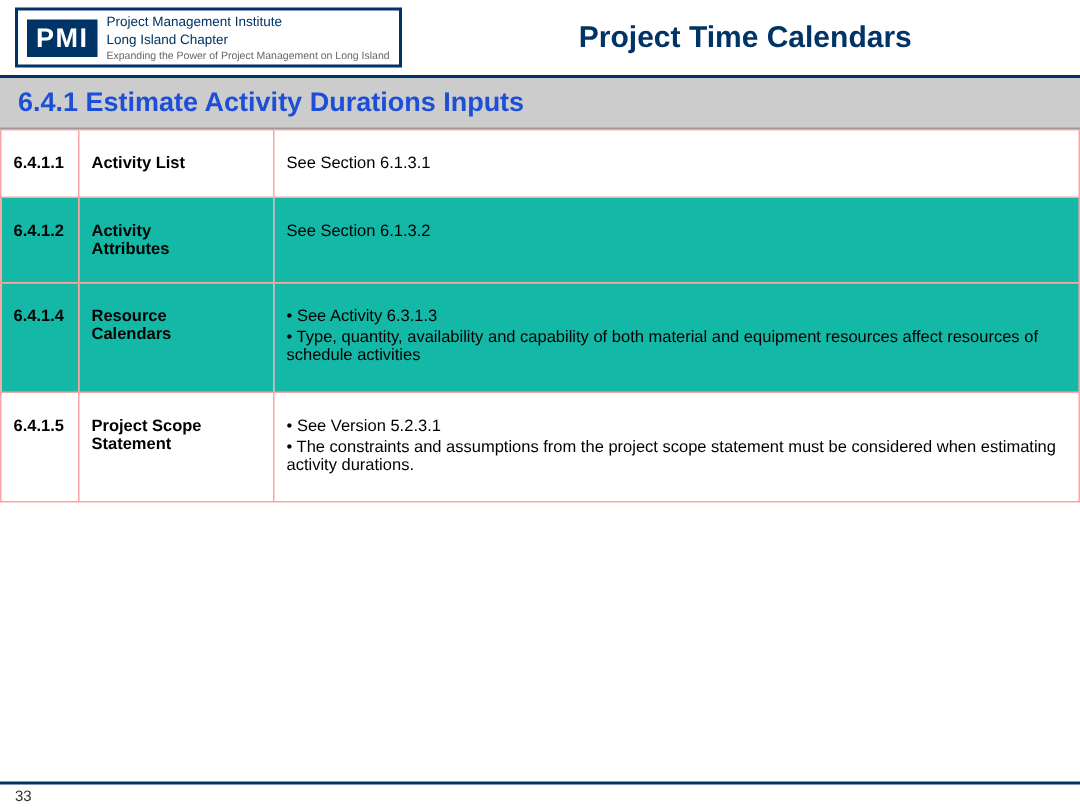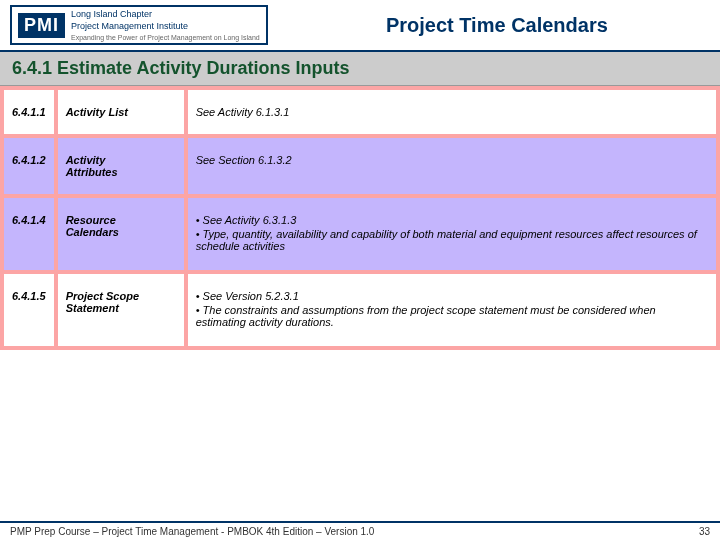--- a/index.html
+++ b/index.html
@@ -55,34 +55,33 @@
       font-weight: bold;
       color: #003366;
     }
 
     
     .page-title-bar {
       background: #cccccc;
       padding: 6px 12px;
       font-size: 18px;
       font-weight: bold;
-      color: #14532d;
+      color: #1d4ed8;
       border-bottom: 1px solid #999;
     }
 
     
     .main-table {
       width: 100%;
       border-collapse: collapse;
     }
     .main-table td {
-      border: 4px solid #fca5a5;
+      border: 1px solid #fca5a5;
       padding: 16px 8px;
       vertical-align: top;
-      font-style: italic;
     }
     .col-number {
       width: 52px;
       font-weight: bold;
       font-size: 11px;
       white-space: nowrap;
       color: #000;
     }
     .col-name {
       width: 130px;
@@ -101,21 +100,21 @@
     }
     .col-content ul li::before {
       content: "• ";
     }
     .col-content ul li {
       margin-bottom: 2px;
     }
 
     
     .row-white { background: #fff; }
-    .row-light { background: #c4b5fd; }
+    .row-light { background: #14b8a6; }
 
     
     .footer {
       position: absolute;
       bottom: 0;
       left: 0;
       width: 100%;
       background: #fff;
       border-top: 2px solid #003366;
       padding: 3px 10px;
@@ -126,37 +125,37 @@
       color: #333;
     }
   </style>
 </head>
 <body>
 
 <div class="header">
   <div class="logo-box">
     <div class="logo-pmi">PMI</div>
     <div>
+      <div class="logo-text">Project Management Institute</div>
       <div class="logo-text li-chapter">Long Island Chapter</div>
-      <div class="logo-text">Project Management Institute</div>
       <div class="header-tagline">Expanding the Power of Project Management on Long Island</div>
     </div>
   </div>
   <div class="header-title">Project Time Calendars</div>
 </div>
 
 <div class="page-title-bar">6.4.1 Estimate Activity Durations Inputs</div>
 
 <table class="main-table">
 
   <tbody>
       <tr class="row-white">
     <td class="col-number">6.4.1.1</td>
     <td class="col-name">Activity List</td>
-    <td class="col-content">See Activity 6.1.3.1</td>
+    <td class="col-content">See Section 6.1.3.1</td>
   </tr>
 
   <tr class="row-light">
     <td class="col-number">6.4.1.2</td>
     <td class="col-name">Activity<br>Attributes</td>
     <td class="col-content">See Section 6.1.3.2</td>
   </tr>
 
 
   <tr class="row-light">
@@ -177,15 +176,14 @@
       <ul>
         <li>See Version 5.2.3.1</li>
         <li>The constraints and assumptions from the project scope statement must be considered when estimating activity durations.</li>
       </ul>
     </td>
   </tr>
 </tbody>
   </table>
 
 <div class="footer">
-  <span>PMP Prep Course – Project Time Management - PMBOK 4th Edition – Version 1.0</span>
   <span>33</span>
 </div>
 
 </body></html>

